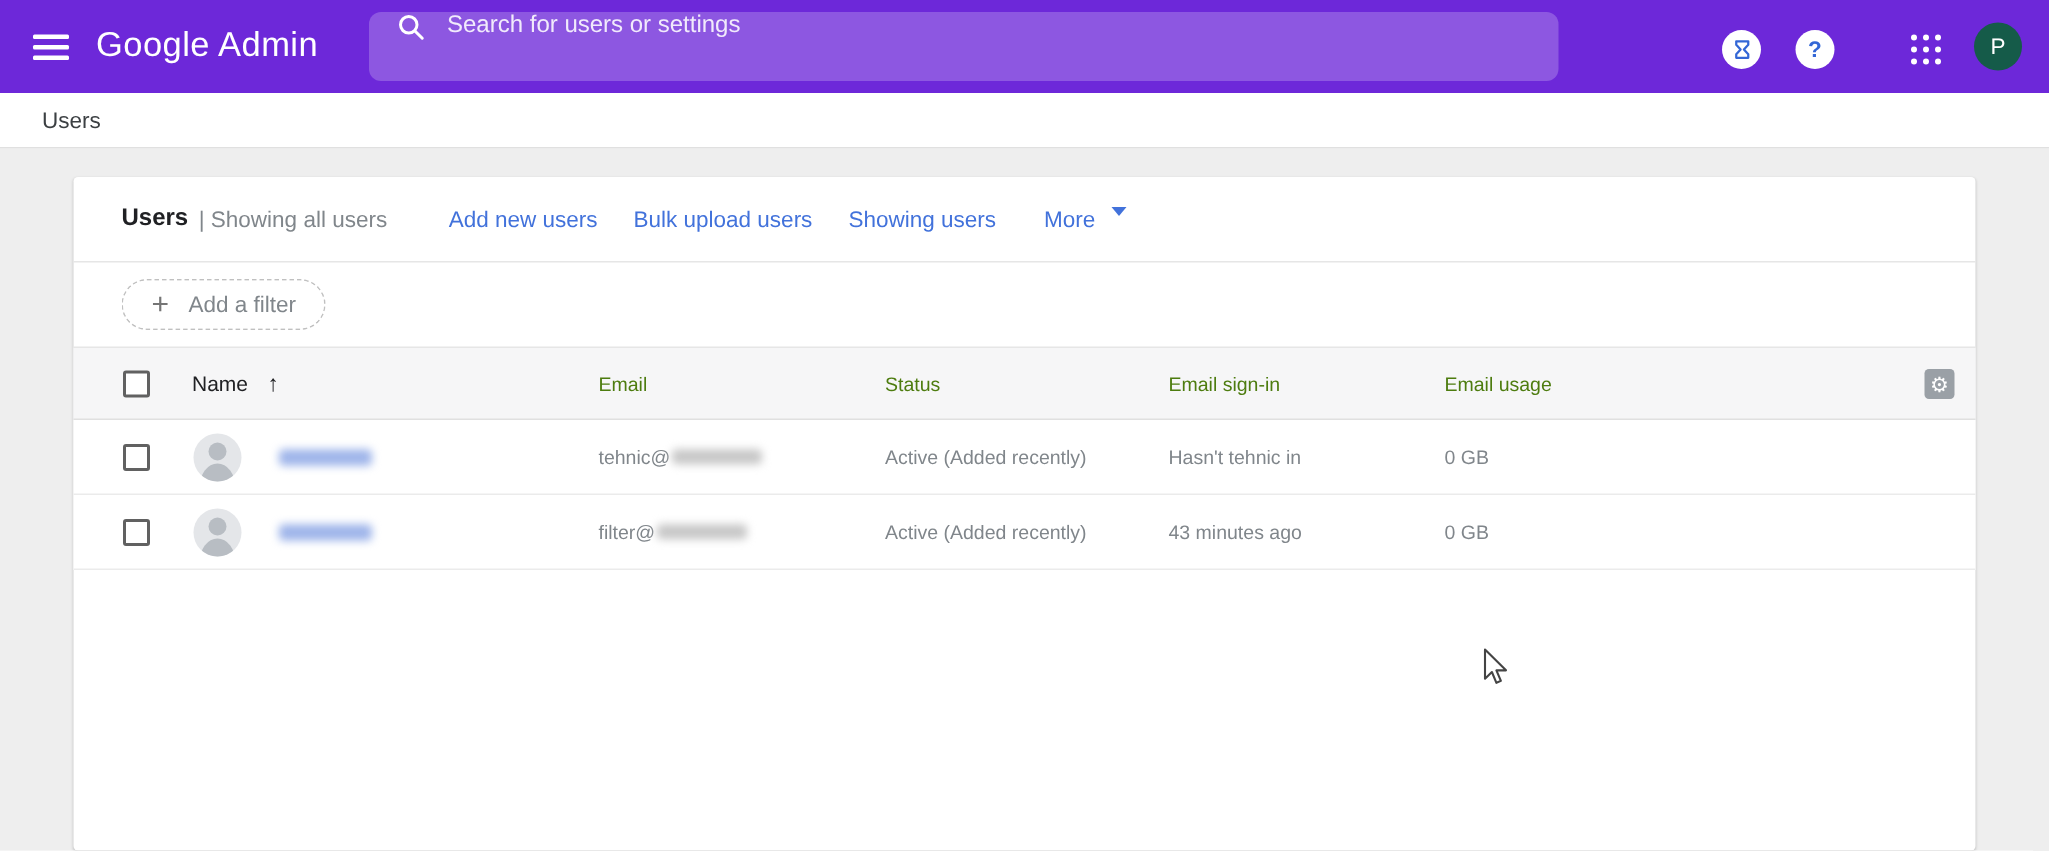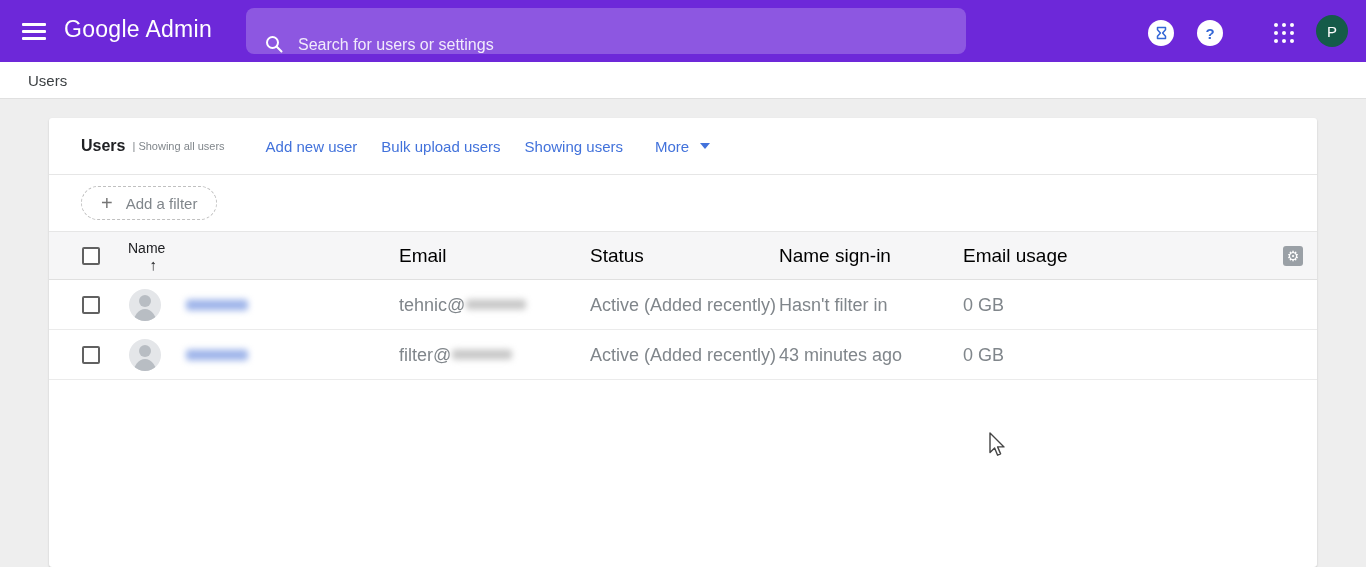--- a/index.html
+++ b/index.html
@@ -4,67 +4,67 @@
 <style>
   * { margin:0; padding:0; box-sizing:border-box; }
   html,body { width:1366px; height:567px; overflow:hidden; }
   body { font-family:"Liberation Sans", sans-serif; background:#eeeeee; position:relative; }
 
   
   .topbar { position:relative; height:62px; background:#6d28d9; }
   .hamburger { position:absolute; left:22px; top:19px; width:28px; height:24px; display:flex; flex-direction:column; justify-content:center; gap:4px; cursor:pointer; }
   .hamburger i { display:block; width:24px; height:3px; background:#fff; border-radius:1px; }
   .logo { position:absolute; left:64px; top:16px; font-size:23px; color:#ffffff; font-weight:500; letter-spacing:0.3px; }
-  .search { position:absolute; left:246px; top:8px; width:720px; height:46px; background:rgba(255,255,255,0.22); border-radius:8px; display:flex; align-items:flex-end; }
+  .search { position:absolute; left:246px; top:8px; width:793px; height:46px; background:rgba(255,255,255,0.22); border-radius:8px; display:flex; align-items:flex-start; }
   .search svg { margin-left:18px; flex:0 0 auto; }
   .search input { background:transparent; border:none; outline:none; color:#fff; font-size:16px; margin-left:14px; width:640px; font-family:"Liberation Sans", sans-serif; }
   .search input::placeholder { color:rgba(255,255,255,0.88); }
   .icon-circle { position:absolute; top:20px; width:26px; height:26px; border-radius:50%; background:#ffffff; display:flex; align-items:center; justify-content:center; cursor:pointer; }
   .hourglass-btn { left:1148px; }
   .help-btn { left:1197px; color:#3367d6; font-size:15px; font-weight:bold; }
   .apps { position:absolute; left:1272px; top:21px; width:24px; height:24px; display:grid; grid-template-columns:repeat(3,4px); grid-template-rows:repeat(3,4px); gap:4px; justify-content:center; align-content:center; cursor:pointer; }
   .apps i { width:4px; height:4px; border-radius:50%; background:#fff; }
   .avatar { position:absolute; left:1316px; top:15px; width:32px; height:32px; border-radius:50%; background:#155b49; color:#fff; font-size:15px; display:flex; align-items:center; justify-content:center; cursor:pointer; }
 
   
   .breadcrumb-bar { height:37px; background:#ffffff; border-bottom:1px solid #e0e0e0; display:flex; align-items:center; padding-left:28px; }
   .breadcrumb-bar span { font-size:15px; color:#3c4043; cursor:pointer; }
 
   
   .main { position:relative; height:468px; background:#eeeeee; }
   .card { position:absolute; left:49px; top:19px; width:1268px; height:449px; background:#ffffff; border-radius:3px; box-shadow:0 1px 2px rgba(0,0,0,0.18); }
 
   .card-header { height:57px; border-bottom:1px solid #e6e6e6; display:flex; align-items:center; padding-left:32px; }
   .title { font-size:16px; font-weight:bold; color:#202124; }
-  .subtitle { font-size:11px; color:#80868b; margin-left:7px; margin-right:41px; }
+  .subtitle { font-size:15px; color:#80868b; margin-left:7px; margin-right:41px; }
   .action-link { font-size:15px; color:#4272db; margin-right:24px; cursor:pointer; white-space:nowrap; }
-  .more-menu { display:flex; align-items:center; margin-left:8px; cursor:pointer; }
+  .more-menu { display:flex; margin-left:8px; cursor:pointer; }
   .caret { width:0; height:0; border-left:5px solid transparent; border-right:5px solid transparent; border-top:6px solid #4272db; margin-left:11px; }
 
   .filter-row { height:57px; border-bottom:1px solid #e6e6e6; display:flex; align-items:center; padding-left:32px; }
   .filter-pill { height:34px; border:1px dashed #c0c0c0; border-radius:18px; display:flex; align-items:center; padding:0 19px; color:#80868b; font-size:15px; cursor:pointer; background:#fff; }
   .plus { font-size:20px; margin-right:13px; color:#757575; line-height:1; }
 
   .thead { position:relative; height:48px; background:#f6f6f7; border-bottom:1px solid #e0e0e0; }
   .row { position:relative; height:50px; border-bottom:1px solid #ebebeb; background:#fff; }
   .cell { position:absolute; top:50%; transform:translateY(-50%); }
-  .c-check { left:33px; } .c-name { left:79px;flex-direction:column; } .c-email { left:350px; }
+  .c-check { left:33px; } .c-name { left:79px; } .c-email { left:350px; }
   .c-status { left:541px; } .c-signin { left:730px; } .c-usage { left:914px; }
   .c-gear { left:auto; right:14px; }
-  .th { font-size:19px; color:#000000; }
+  .th { font-size:13px; color:#4d7c0f; }
   .th-name { font-size:14px; color:#202124; font-weight:500; display:flex; align-items:center; cursor:pointer; }
   .sort-arrow { color:#202124; font-size:15px; margin-left:13px; font-weight:400; }
   .checkbox { width:18px; height:18px; border:2px solid #616161; border-radius:2px; background:#fff; cursor:pointer; }
   .gear-btn { width:20px; height:20px; background:#9aa0a6; border-radius:3px; display:flex; align-items:center; justify-content:center; color:#ffffff; font-size:14px; cursor:pointer; line-height:1; }
 
   .avatar-cell { left:80px; width:32px; height:32px; border-radius:50%; background:#e4e6e9; overflow:hidden; }
   .avatar-cell .head { position:absolute; left:10px; top:6px; width:12px; height:12px; border-radius:50%; background:#b8bdc3; }
   .avatar-cell .torso { position:absolute; left:4px; top:20px; width:24px; height:16px; border-radius:50% 50% 0 0 / 100% 100% 0 0; background:#b8bdc3; }
   .name-blob { left:137px; width:62px; height:11px; background:#9fb5ea; border-radius:3px; filter:blur(3px); cursor:pointer; }
-  .txt { font-size:18px; color:#80868b; white-space:nowrap; }
+  .txt { font-size:13px; color:#80868b; white-space:nowrap; }
   .email-cell { display:flex; align-items:center; }
   .email-blob { width:60px; height:10px; background:#c7c7c7; border-radius:3px; filter:blur(3px); margin-left:1px; }
 
   .cursor { position:absolute; left:988px; top:432px; pointer-events:none; }
 </style>
 </head>
 <body>
 
 <header class="topbar">
   <div class="hamburger">
@@ -109,21 +109,21 @@
 <nav class="breadcrumb-bar">
   <span>Users</span>
 </nav>
 
 <main class="main">
   <section class="card">
 
     <div class="card-header">
       <span class="title">Users</span>
       <span class="subtitle">| Showing all users</span>
-      <span class="action-link">Add new user</span>
+      <span class="action-link">Add new users</span>
       <span class="action-link">Bulk upload users</span>
       <span class="action-link">Showing users</span>
       <span class="more-menu">
         <span class="action-link" style="margin-right:0;">More</span>
         <span class="caret"></span>
       </span>
     </div>
 
     <div class="filter-row">
       <div class="filter-pill">
@@ -133,40 +133,40 @@
     </div>
 
     <div class="thead">
       <div class="cell c-check checkbox"></div>
       <div class="cell c-name th-name">
         <span>Name</span>
         <span class="sort-arrow">↑</span>
       </div>
       <div class="cell c-email th">Email</div>
       <div class="cell c-status th">Status</div>
-      <div class="cell c-signin th">Name sign-in</div>
+      <div class="cell c-signin th">Email sign-in</div>
       <div class="cell c-usage th">Email usage</div>
       <div class="cell c-gear gear-btn">
         <span>⚙</span>
       </div>
     </div>
 
     <div class="row">
       <div class="cell c-check checkbox"></div>
       <div class="cell avatar-cell">
         <span class="head"></span>
           <span class="torso"></span>
       </div>
       <div class="cell name-blob"></div>
       <div class="cell c-email email-cell txt">
         <span>tehnic@</span>
         <span class="email-blob"></span>
       </div>
       <div class="cell c-status txt">Active (Added recently)</div>
-      <div class="cell c-signin txt">Hasn't filter in</div>
+      <div class="cell c-signin txt">Hasn't tehnic in</div>
       <div class="cell c-usage txt">0 GB</div>
     </div>
 
     <div class="row">
       <div class="cell c-check checkbox"></div>
       <div class="cell avatar-cell">
         <span class="head"></span>
           <span class="torso"></span>
       </div>
       <div class="cell name-blob"></div>

